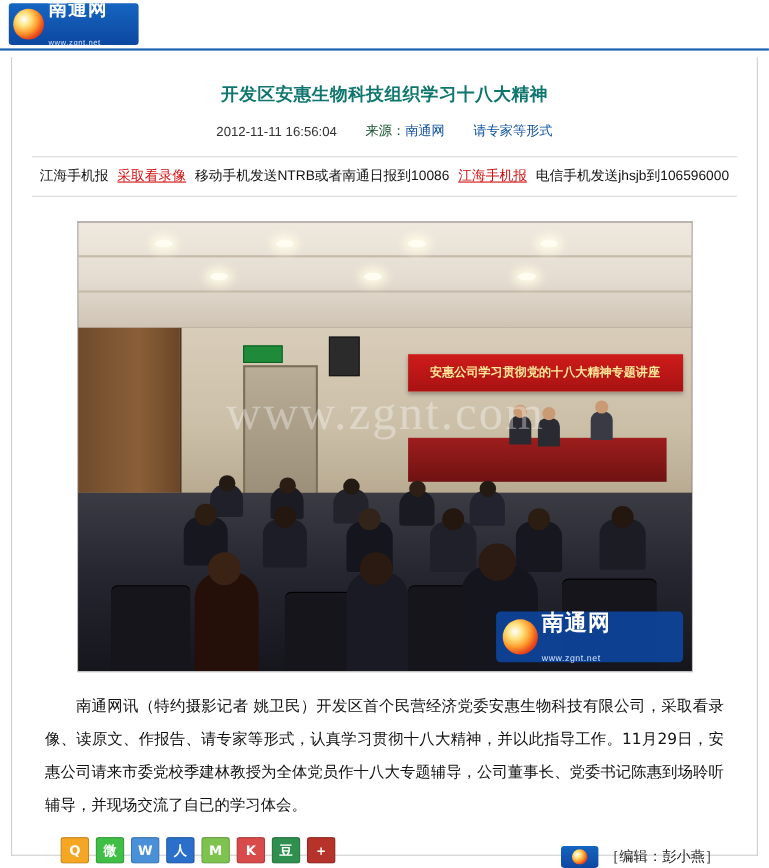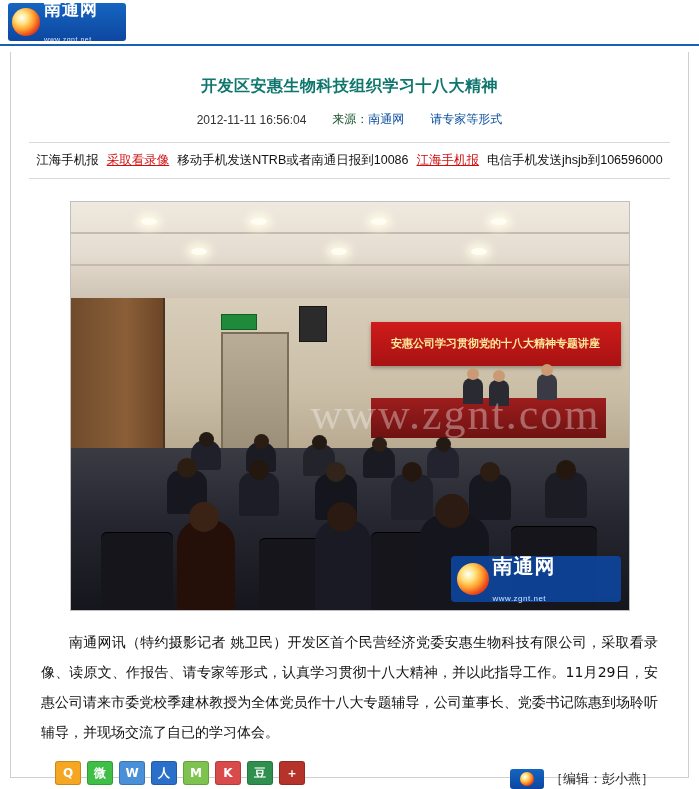--- a/index.html
+++ b/index.html
@@ -157,21 +157,21 @@
   }
   .ph-exit {
     position: absolute; left: 150px; top: 112px; width: 34px; height: 14px;
     background: #1f8b3a; border: 1px solid #0e6124;
   }
   .ph-speaker {
     position: absolute; left: 228px; top: 104px; width: 26px; height: 34px;
     background: #2b2b2b; border: 1px solid #161616;
   }
   .ph-banner {
-    position: absolute; left: 300px; top: 120px; width: 250px; height: 44px;
+    position: absolute; left: 300px; top: 120px; width: 250px; height: 34px;
     background: linear-gradient(#cf1b1b,#a81212);
     display: flex; align-items: center; justify-content: center;
     color: #ffe99a; font-size: 11px; font-weight: bold; text-align: center;
     font-family: "DejaVu Sans", sans-serif;
     box-shadow: 0 2px 4px rgba(0,0,0,.3);
     padding: 0 4px; box-sizing: border-box; line-height: 1.2;
   }
   .ph-stage {
     position: absolute; left: 300px; top: 196px; width: 235px; height: 40px;
     background: linear-gradient(#9e1d1d,#6f1212);
@@ -194,27 +194,26 @@
     box-shadow: 0 1px 0 #000 inset;
   }
   .aud {
     position: absolute; border-radius: 14px 14px 3px 3px;
   }
   .aud-head {
     position: absolute; border-radius: 50%;
   }
   .wm-big {
     position: absolute; left: 30px; top: 148px; width: 500px;
-    text-align: right;
+    text-align: center;
     font-family: "Liberation Serif", serif;
     font-size: 44px;
     color: rgba(255,255,255,0.35);
     letter-spacing: 2px;
     pointer-events: none;
-    margin-top: 39px;
   }
   .wm-logo {
     position: absolute; right: 8px; bottom: 8px;
     width: 170px; height: 46px;
     background: rgba(13,71,161,0.88);
     border-radius: 4px;
     display: flex; align-items: center; padding-left: 6px; box-sizing: border-box;
   }
   .wm-logo .logo-swirl { width: 32px; height: 32px; }
   .wm-logo .logo-text { font-size: 20px; }

